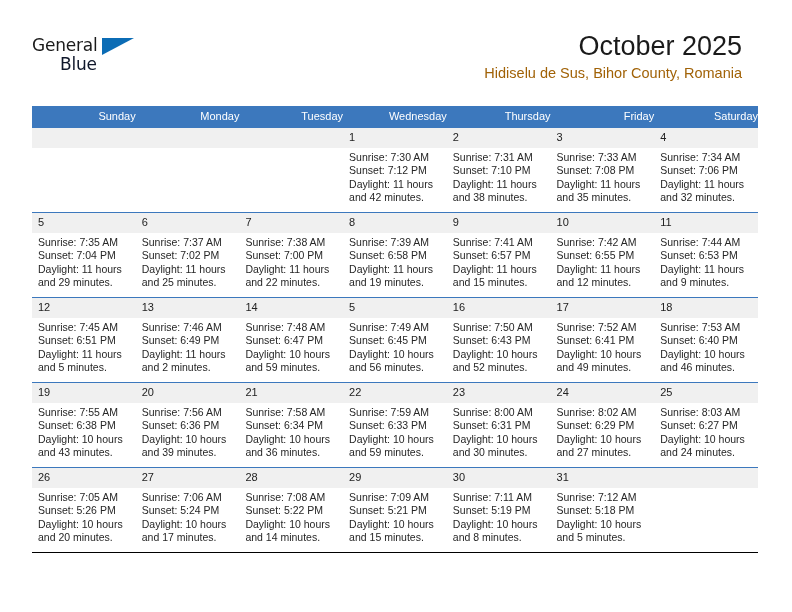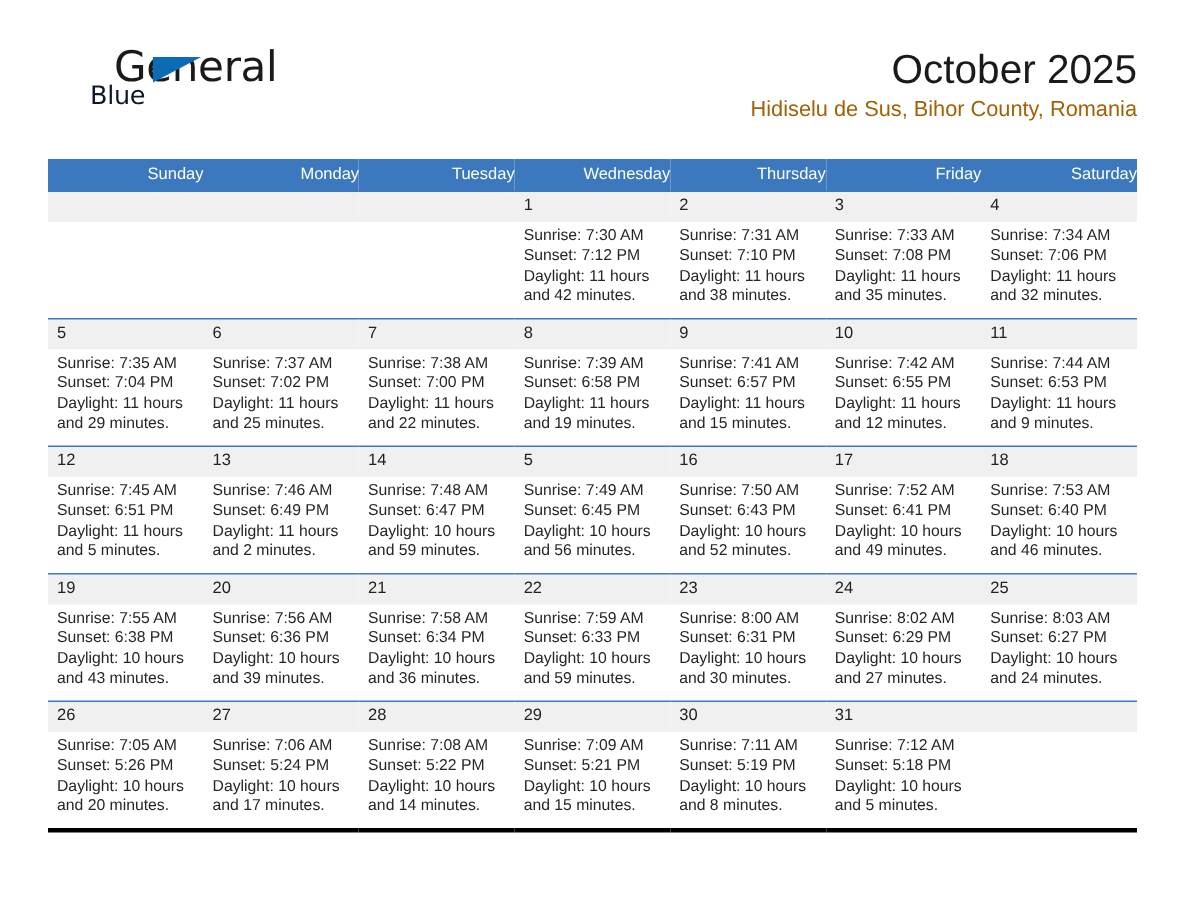--- a/index.html
+++ b/index.html
@@ -33,26 +33,25 @@
     position: absolute;
     left: 0;
     top: 4px;
     width: 120px;
     height: 46px;
   }
   .brand-general {
     position: absolute;
     left: 0;
     top: 0;
-    font-size: 28px;
+    font-size: 17px;
     letter-spacing: -0.2px;
     color: #1a1a1a;
     font-family: "DejaVu Sans", sans-serif;
     line-height: 22px;
-    margin-left: 44px;
   }
   .brand-blue {
     position: absolute;
     left: 28px;
     top: 19px;
     font-size: 17px;
     letter-spacing: -0.2px;
     color: #0f172a;
     font-family: "DejaVu Sans", sans-serif;
     line-height: 22px;
@@ -62,21 +61,21 @@
     left: 70px;
     top: 4px;
     width: 0;
     height: 0;
     border-left: 32px solid #0b6cb5;
     border-bottom: 17px solid transparent;
   }
 
   .title-block {
     position: absolute;
-    right: 0;
+    right: 16px;
     top: 0;
     text-align: right;
   }
   .cal-title {
     font-size: 27px;
     font-weight: normal;
     color: #1a1a1a;
     line-height: 32px;
     white-space: nowrap;
   }
@@ -136,21 +135,21 @@
     padding: 3px 5px 0 6px;
     font-size: 10.5px;
     line-height: 13.4px;
     color: #262626;
   }
   .details span {
     display: block;
     white-space: nowrap;
   }
   .cal tr.last td {
-    border-bottom: 3px solid #000000;
+    border-bottom: 1px solid #000000;
   }
 </style>
 </head>
 <body>
 
 <div class="page">
 
   <div class="top-bar">
 
     <div class="brand">

